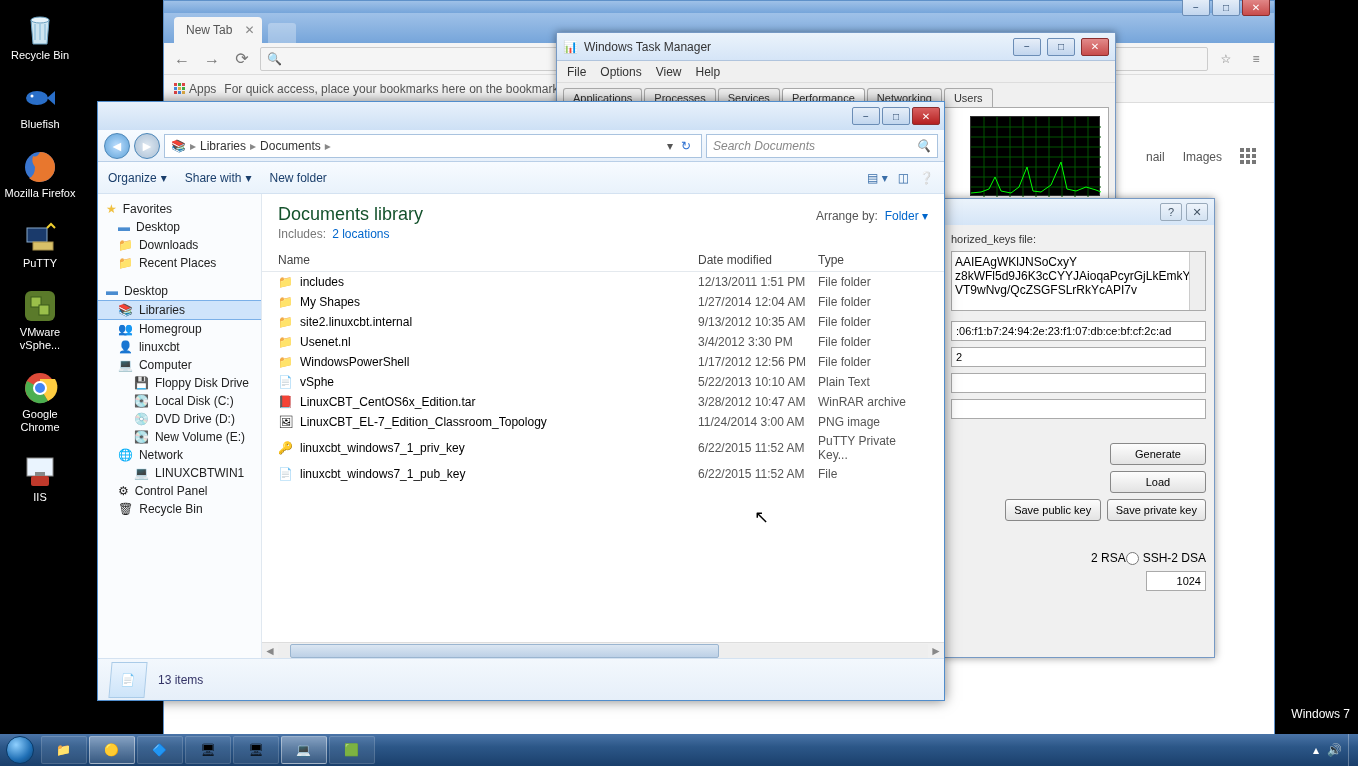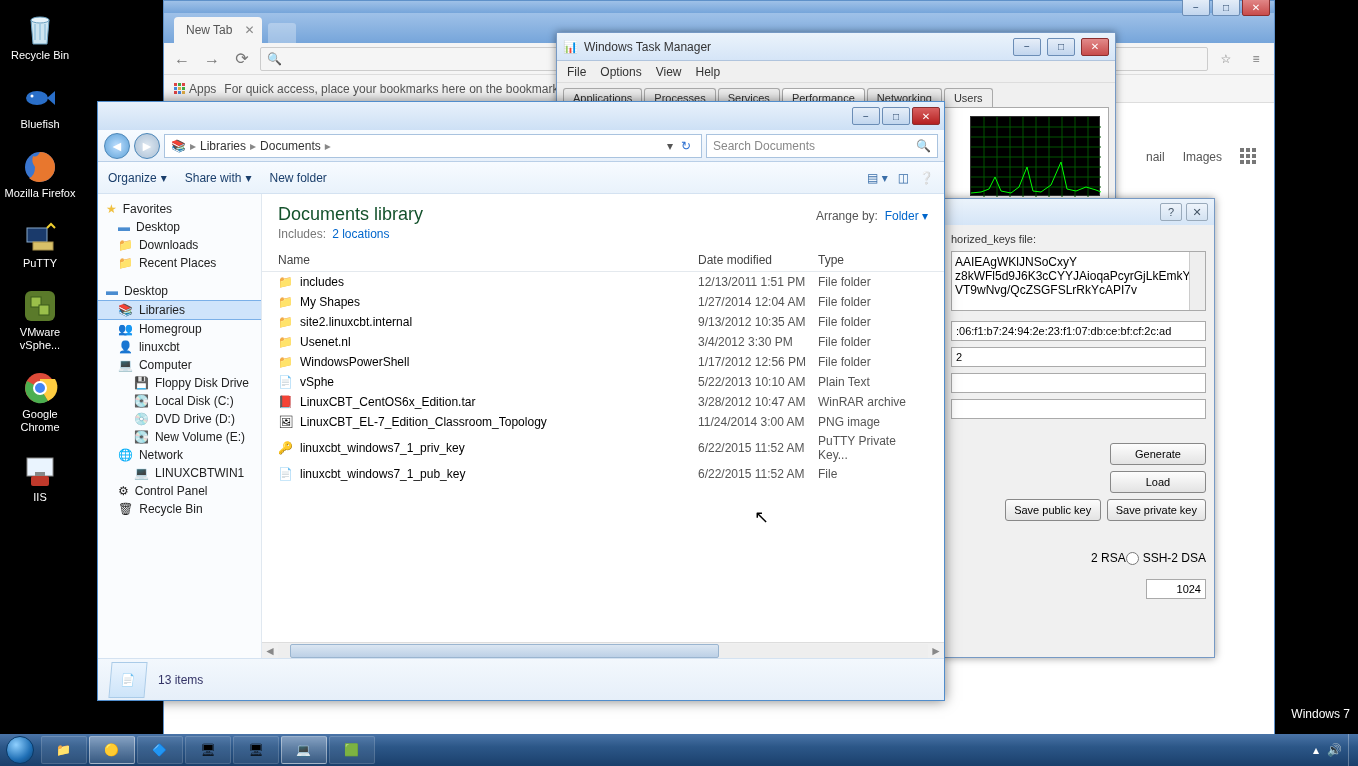--- a/index.html
+++ b/index.html
@@ -47,32 +47,32 @@
 .pg-window { position: absolute; left: 942px; top: 198px; width: 273px; height: 460px; background: #f0f0f0; border: 1px solid #7699c4; box-shadow: 0 0 8px rgba(0,0,0,.4);}
 .pg-title { height: 26px; background: linear-gradient(#ebf3fb,#d5e5f7); display:flex; align-items:center; justify-content:flex-end; padding:0 6px; gap:4px;}
 .pg-title .sm-btn { width: 22px; height: 18px; border: 1px solid #9ab; background: linear-gradient(#eef4fb,#d3e2f2); border-radius: 2px; display:flex; align-items:center; justify-content:center; font-size:11px; cursor:pointer; color:#456;}
 .pg-body { padding: 8px; }
 .pg-field { margin-bottom: 6px; font-size:11px; color:#333;}
 .pg-textarea { width: 100%; height: 60px; border: 1px solid #aaa; background:#fff; font-family: Consolas,monospace; font-size:10px; padding:3px; overflow:hidden; position:relative;}
 .pg-input { width: 100%; height: 20px; border: 1px solid #aaa; background:#fff; padding: 2px 4px; font-size:11px;}
 .pg-btns { display:flex; justify-content:flex-end; gap:6px; margin:6px 0;}
 .pg-btn { height: 22px; padding: 0 8px; border: 1px solid #888; background: linear-gradient(#fdfdfd,#e3e3e3); border-radius: 3px; cursor:pointer; font-size:11px; min-width:96px; display:flex; align-items:center; justify-content:center;}
 .pg-radio { display:flex; align-items:center; gap:4px; font-size:11px;}
-.pg-num { width:60px; height:20px; border:1px solid #aaa; text-align:right; padding:2px 4px; font-size:11px;margin-top:8px;}
+.pg-num { width:60px; height:20px; border:1px solid #aaa; text-align:right; padding:2px 4px; font-size:11px;}
 
 
 .ex-window { position: absolute; left: 97px; top: 101px; width: 848px; height: 600px; background: #fff; border: 1px solid #518dcc; box-shadow: 0 0 12px rgba(0,0,0,.5);}
 .ex-title { height: 28px; background: linear-gradient(#e8f1fb,#cde0f5); display:flex; align-items:center; justify-content:flex-end; padding:0 4px; gap:2px;}
 .ex-addr { height: 32px; background: linear-gradient(#f7fbff,#e7f0fa); border-bottom:1px solid #b9cfe7; display:flex; align-items:center; padding:0 6px; gap:4px;}
 .ex-nav-btn { width:26px; height:26px; border-radius:50%; background: radial-gradient(#bfe0ff,#5a9fd6); border:1px solid #4b86b8; display:flex; align-items:center; justify-content:center; color:#fff; font-size:14px; cursor:pointer;}
 .ex-nav-btn.fwd { background: radial-gradient(#e0e9f2,#a8bed4); }
 .ex-path { flex:1; height:24px; border:1px solid #a9c3df; background:#fff; display:flex; align-items:center; padding:0 6px; gap:4px; font-size:12px;}
 .ex-path .crumb { color:#333; cursor:pointer;}
 .ex-path .sep { color:#888; }
-.ex-search { width: 232px; height:24px; border:1px solid #a9c3df; background:#fff; display:flex; align-items:center; padding:0 6px; color:#888; justify-content:space-between;}
+.ex-search { width: 232px; height:24px; border:1px solid #a9c3df; background:#fff; display:flex; align-items:center; padding:0 6px; color:#888; font-style:italic; justify-content:space-between;}
 .ex-tb { height: 32px; background: linear-gradient(#f7fbff,#e9f2fb); border-bottom:1px solid #d4e2f1; display:flex; align-items:center; padding:0 10px; gap:18px;}
 .ex-tb-btn { color:#1a3e6b; cursor:pointer; display:flex; align-items:center; gap:4px;}
 .ex-tb-right { margin-left:auto; display:flex; gap:10px; align-items:center;}
 .ex-body { display:flex; height: calc(100% - 28px - 32px - 32px - 42px);}
 .ex-nav { width: 164px; border-right:1px solid #e0e8f0; padding:6px 0; overflow:hidden; background:#fafcfe;}
 .ex-nav-group { margin-bottom: 10px;}
 .ex-nav-item { display:flex; align-items:center; gap:6px; padding:2px 8px 2px 20px; cursor:pointer; color:#222; white-space:nowrap;}
 .ex-nav-item.root { padding-left:8px; font-weight:normal;}
 .ex-nav-item.sel { background:#cfe4fb; border:1px solid #7bb0e8; border-left:none; border-right:none;}
 .ex-main { flex:1; display:flex; flex-direction:column;}

